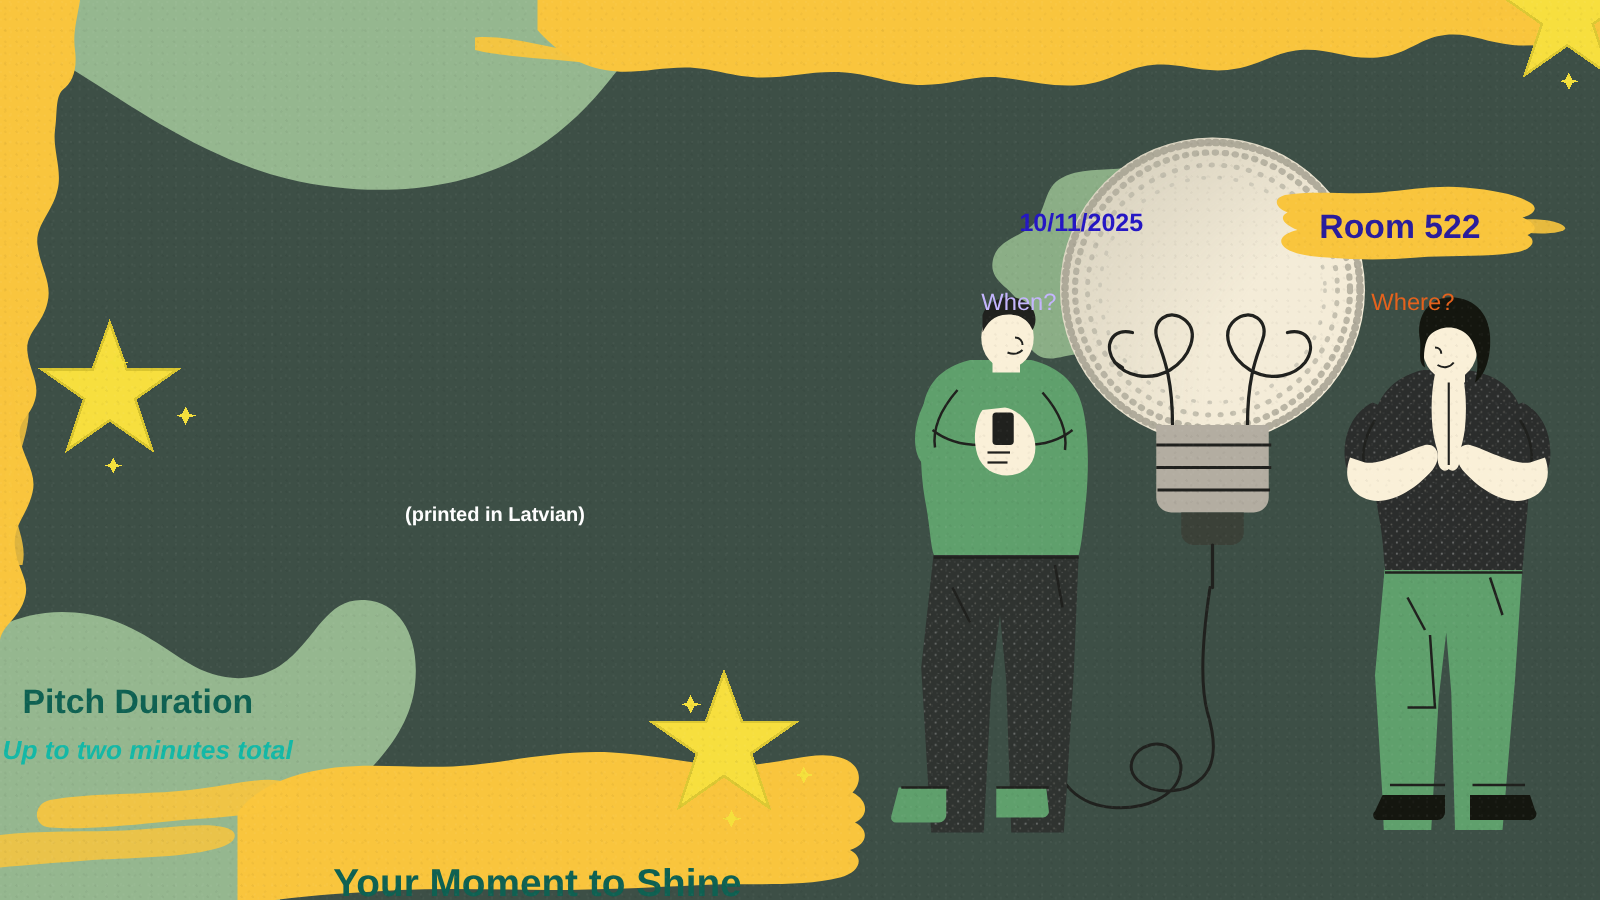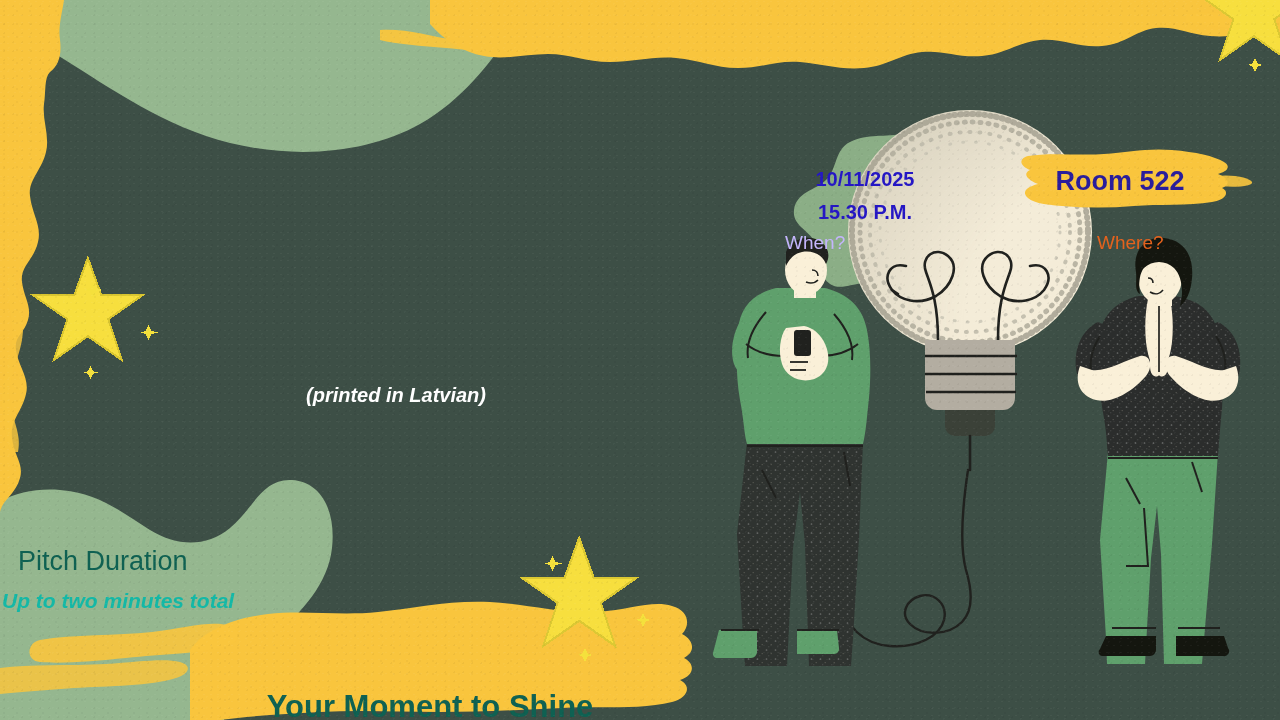--- a/index.html
+++ b/index.html
@@ -49,23 +49,23 @@
     font-stretch:condensed;
     transform:scaleY(1.08);
     transform-origin:top center;
   }
   #subtitle{
     position:absolute;left:66px;top:357px;width:660px;
     z-index:22;text-align:center;
     color:#f6f0e2;font-size:29px;font-weight:400;letter-spacing:.2px;
   }
   #subnote{
-    position:absolute;left:66px;top:384px;width:660px;
+    position:absolute;left:66px;top:404px;width:660px;
     z-index:22;text-align:center;
-    color:#ffffff;font-size:20px;font-weight:700;font-style:italic;
+    color:#ffffff;font-size:16px;font-weight:700;
   }
 
   #when-label{
     position:absolute;left:785px;top:232px;z-index:22;
     color:#c4b5fd;font-size:19px;font-weight:400;
   }
   #where-label{
     position:absolute;left:1097px;top:232px;z-index:22;
     color:#e4621d;font-size:19px;font-weight:400;
   }
@@ -74,21 +74,21 @@
     position:absolute;left:800px;top:163px;width:130px;z-index:22;
     text-align:center;color:#2517c4;font-weight:700;font-size:20px;line-height:1.65;
   }
   #room-text{
     position:absolute;left:1030px;top:166px;width:180px;z-index:22;
     text-align:center;color:#2a1d9c;font-weight:700;font-size:27px;
   }
 
   #duration-title{
     position:absolute;left:18px;top:546px;z-index:22;
-    color:#0f6152;font-size:27px;font-weight:400;text-align:right;
+    color:#0f6152;font-size:27px;font-weight:700;text-align:right;
   }
   #duration-sub{
     position:absolute;left:2px;top:589px;z-index:22;
     color:#14b8a6;font-size:21px;font-weight:700;font-style:italic;
   }
   #tagline{
     position:absolute;left:170px;top:660px;width:520px;z-index:22;
     text-align:center;color:#0f6152;font-size:31px;font-weight:700;margin-top:29px;
   }
   .nosel{pointer-events:none;}
@@ -402,21 +402,20 @@
   </svg>
 
 
   <div id="subnote">(printed in Latvian)</div>
 
   <div id="when-label">When?</div>
   <div id="where-label">Where?</div>
 
   <div id="date-bubble-text">
     <div>10/11/2025</div>
-    <div>15.30 P.M.</div>
   </div>
 
   <div id="room-text">Room 522</div>
 
   <div id="duration-title">Pitch Duration</div>
   <div id="duration-sub">Up to two minutes total</div>
 
   <div id="tagline">Your Moment to Shine</div>
 
   <div id="noise"></div>

